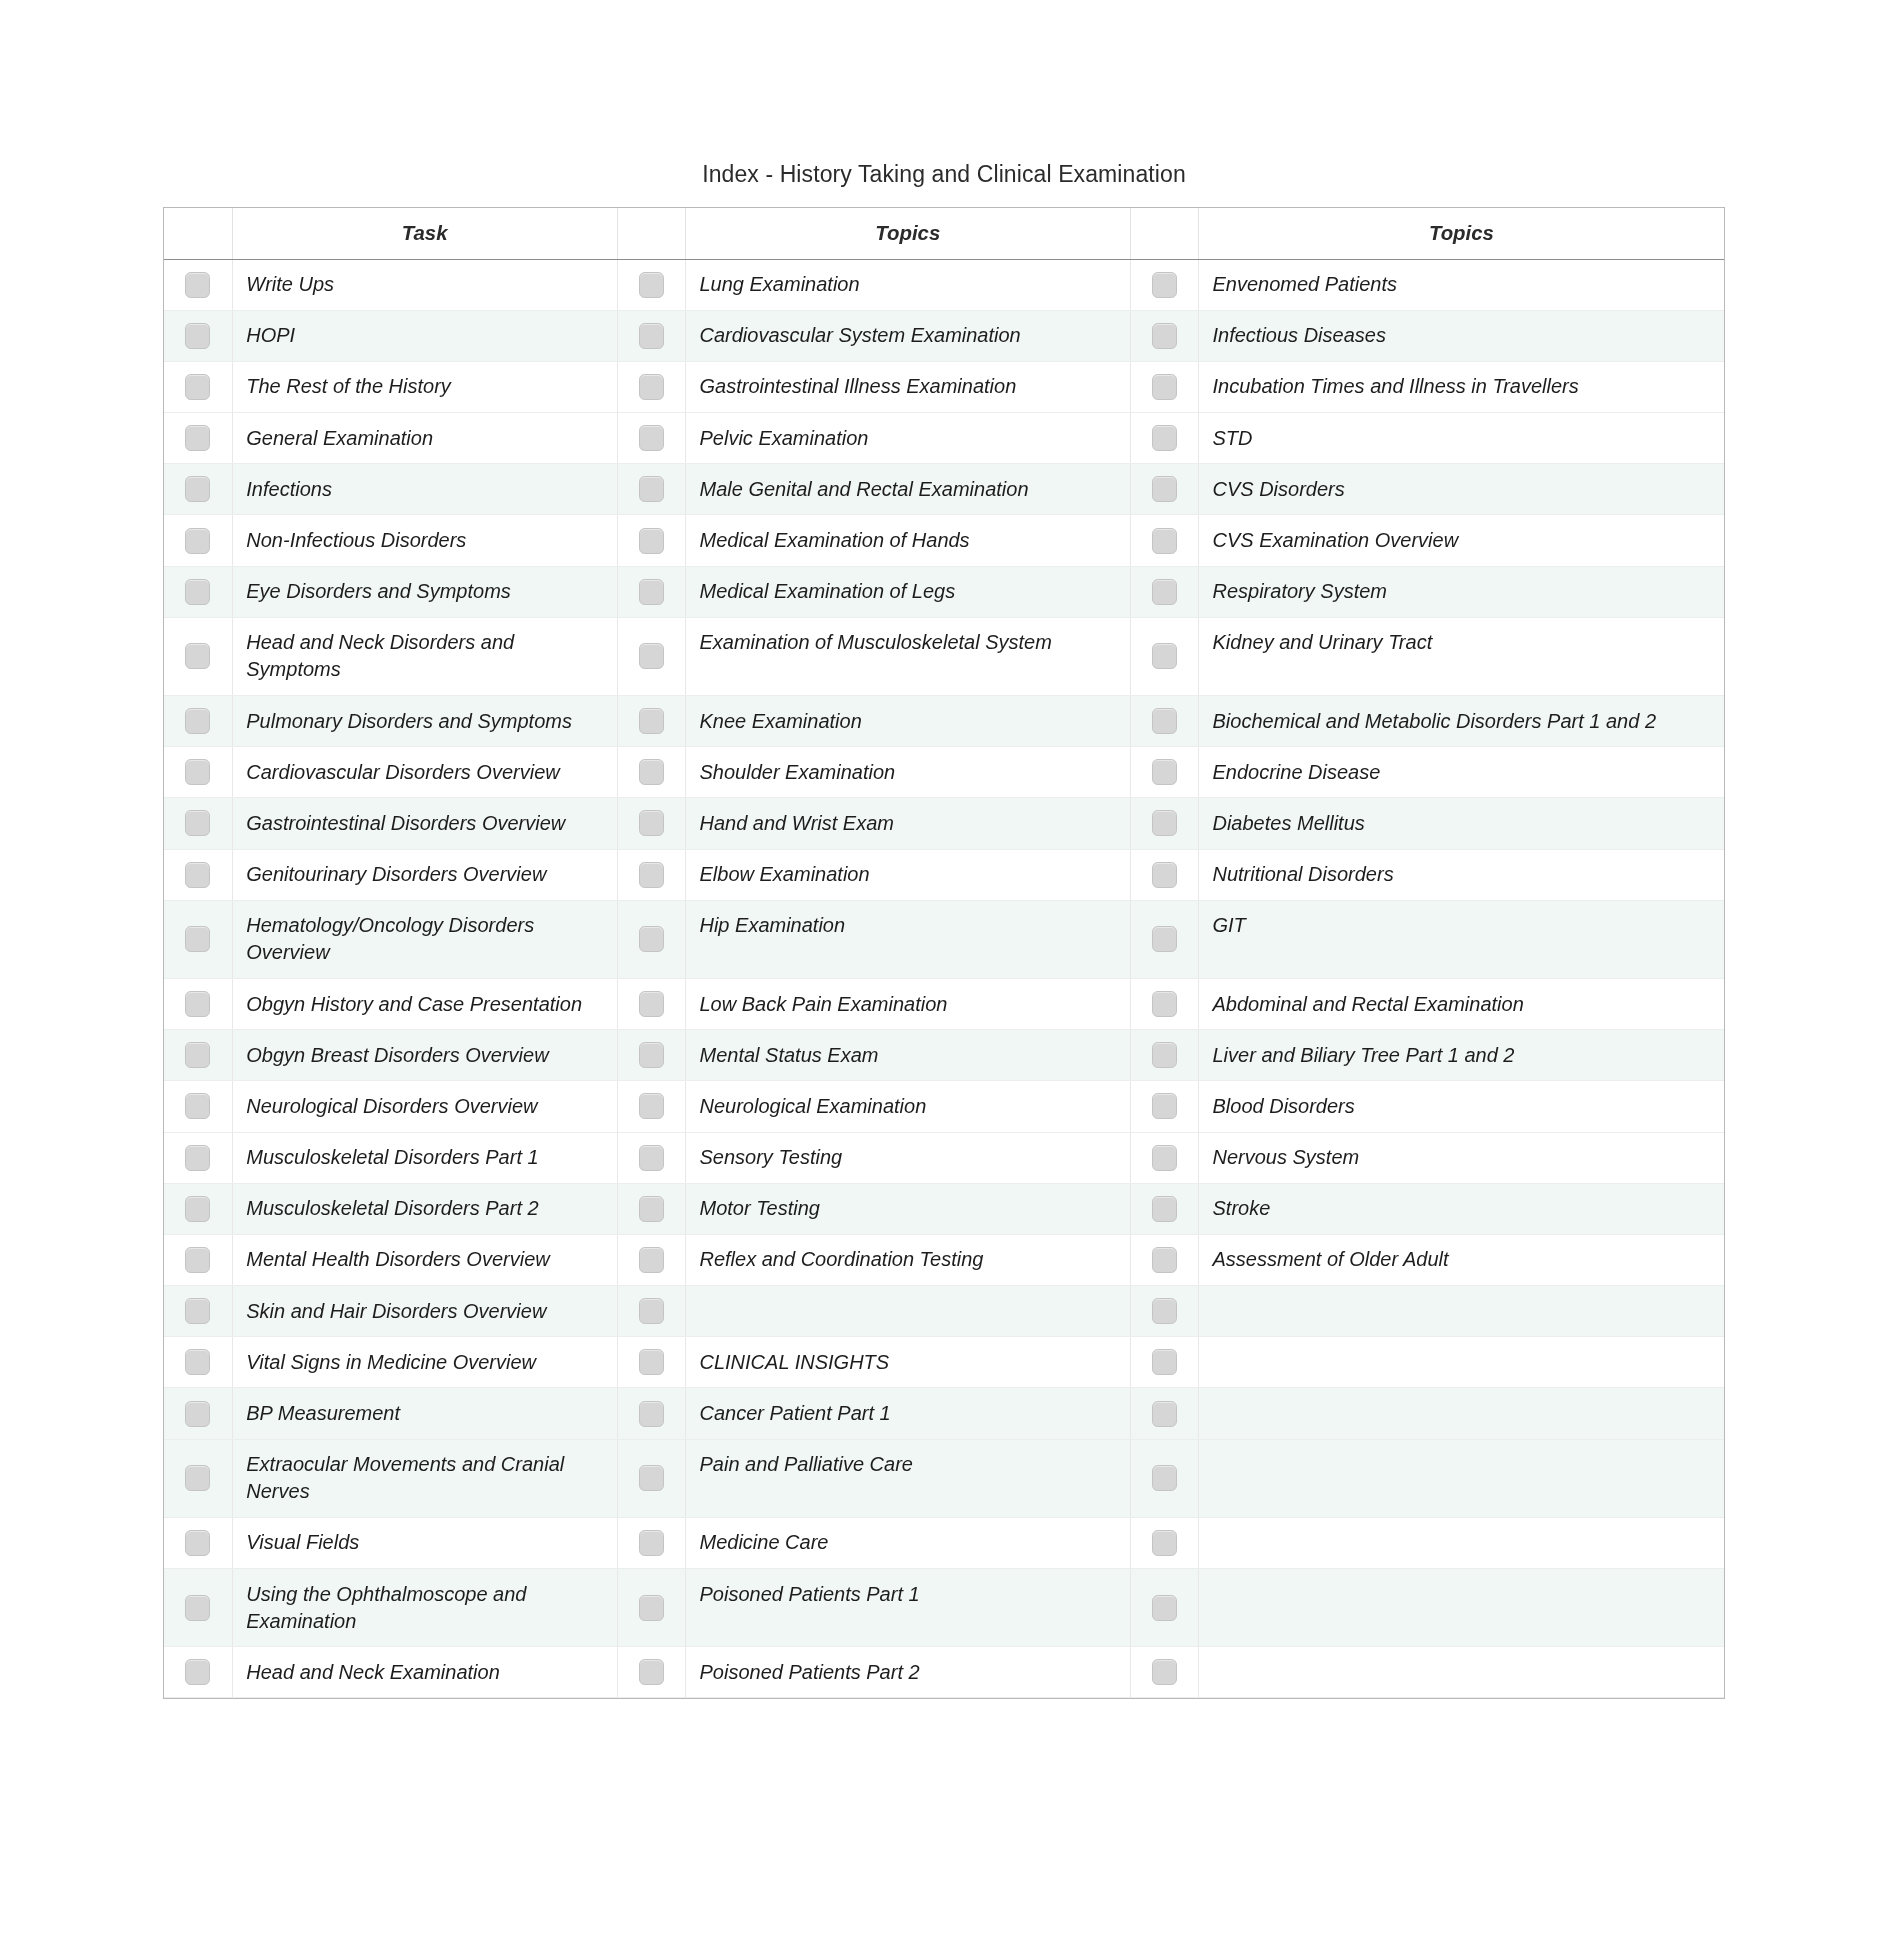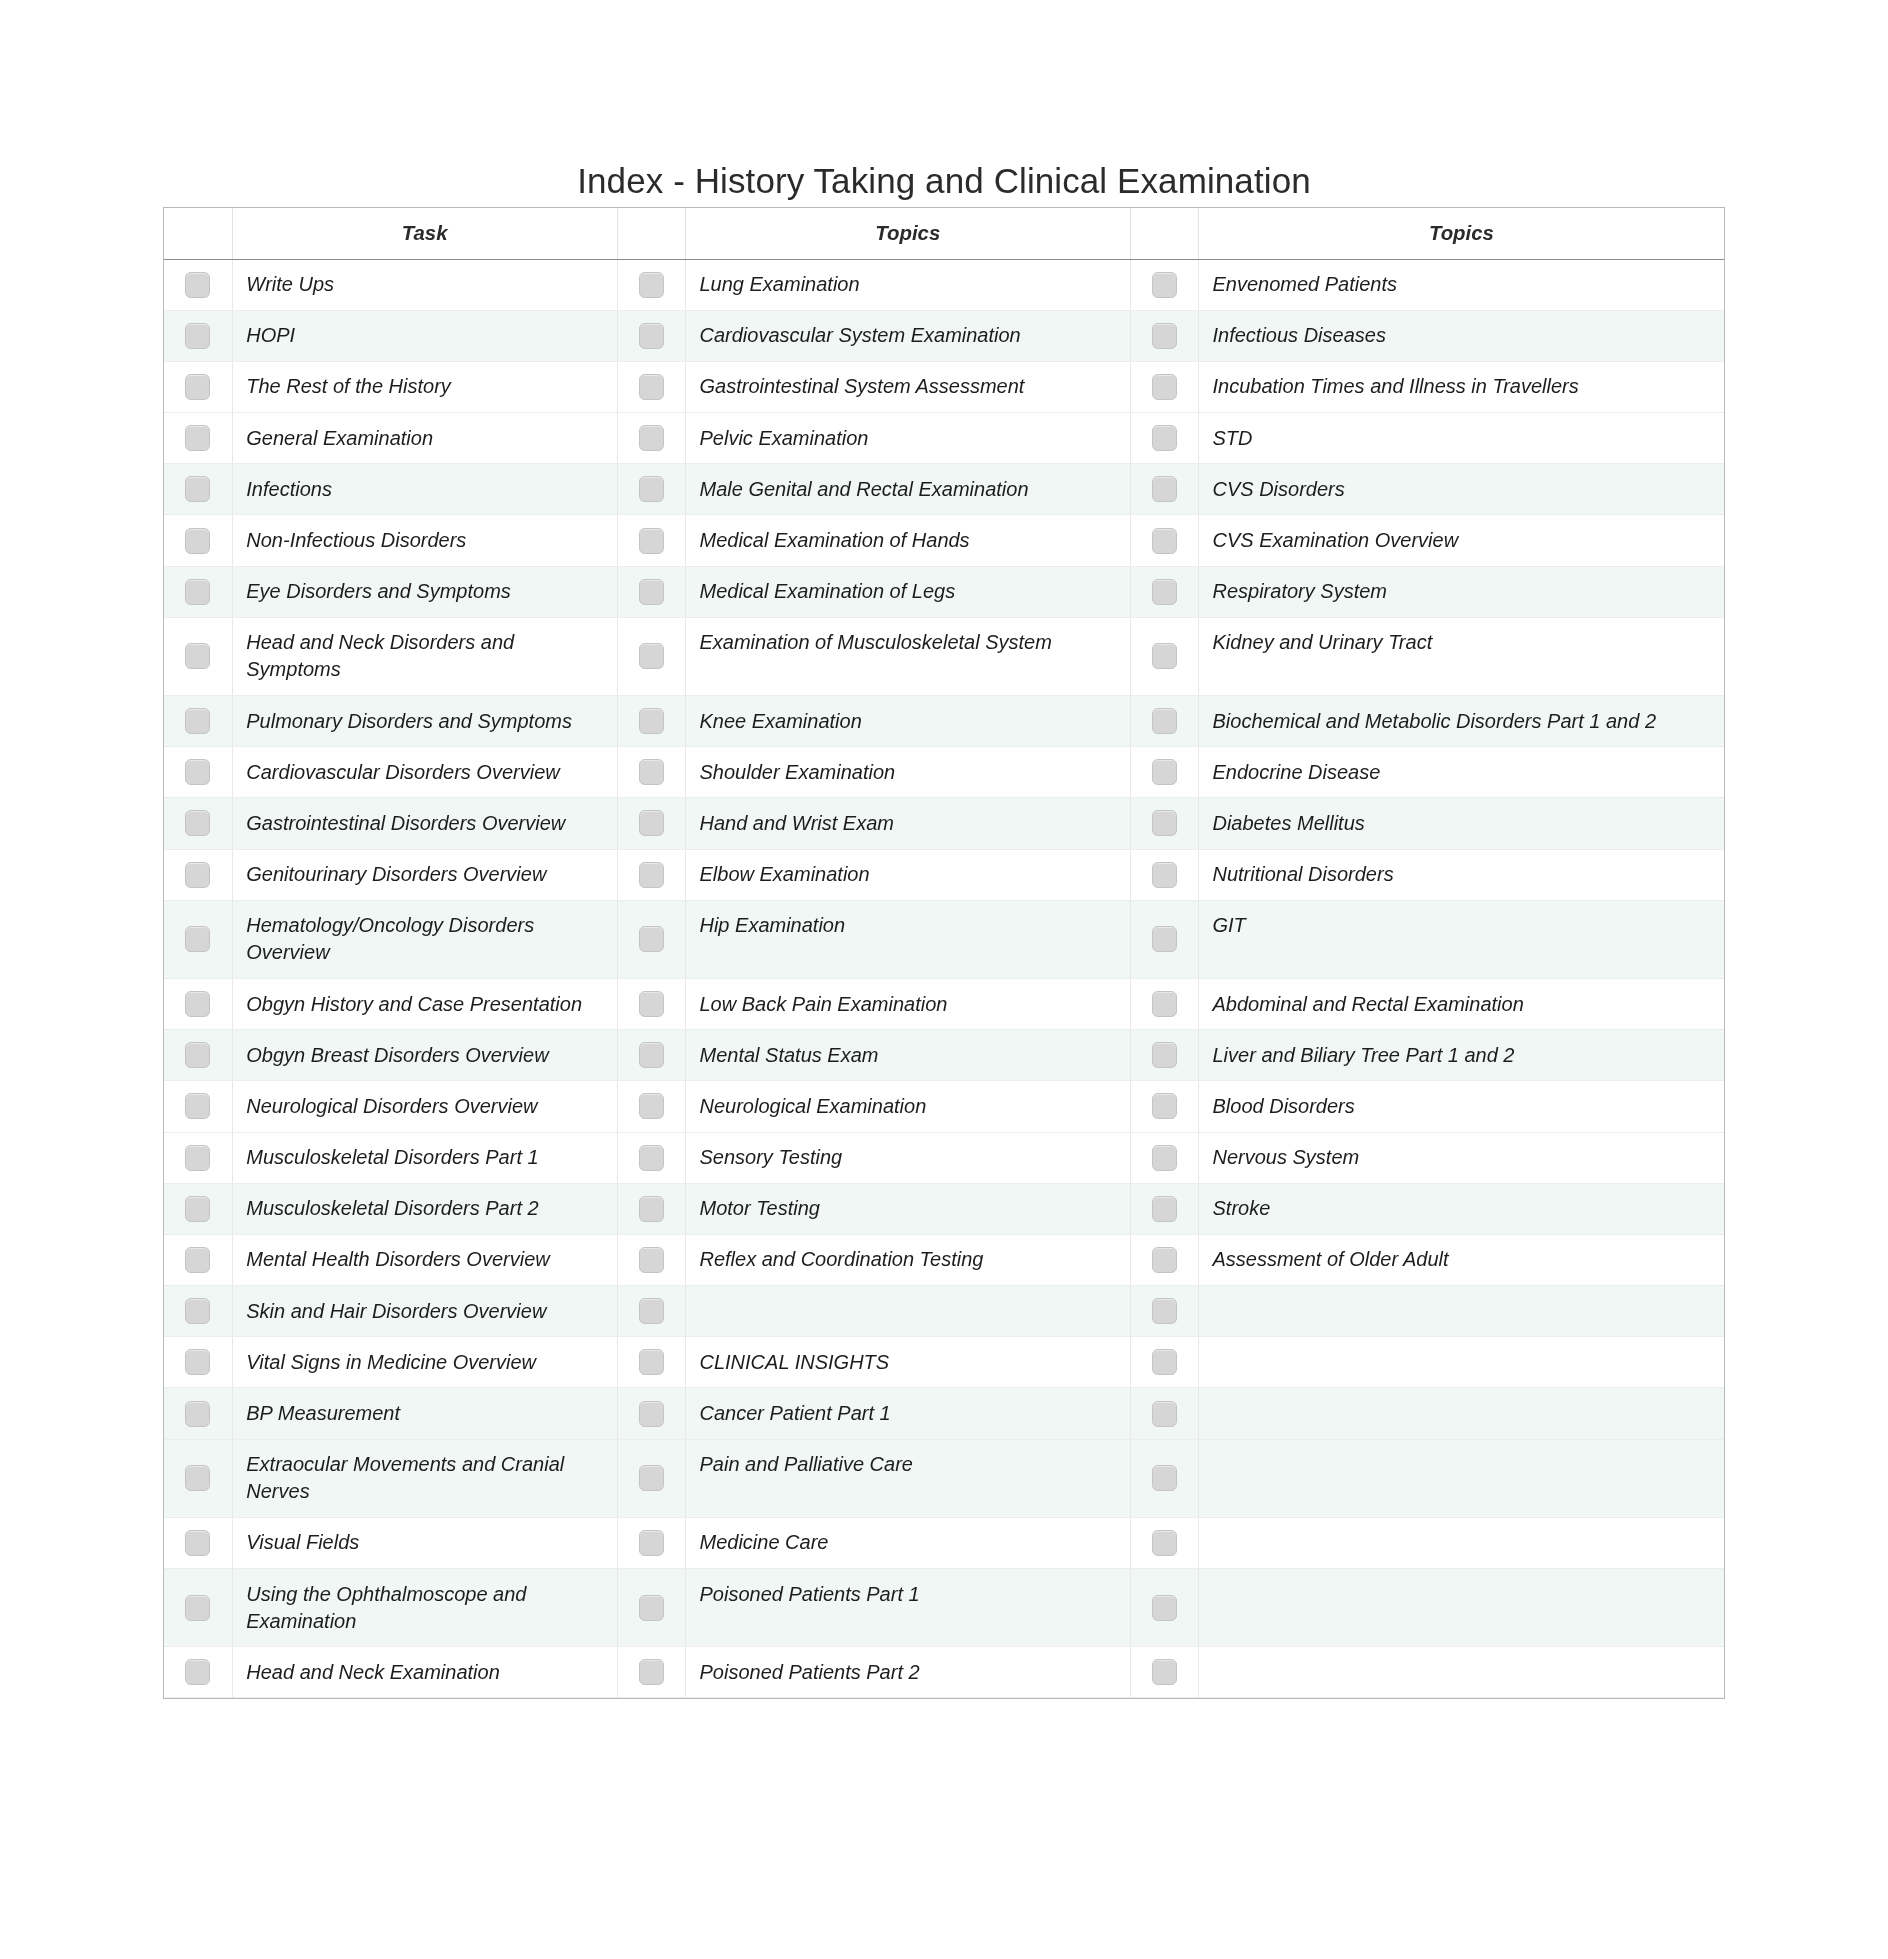--- a/index.html
+++ b/index.html
@@ -12,21 +12,21 @@
   #page {
     position: relative;
     width: 1888px; height: 1959px;
     background: #ffffff;
     overflow: hidden;
   }
   #title {
     position: absolute;
     top: 161px; left: 0; right: 0;
     text-align: center;
-    font-size: 35px;
+    font-size: 23px;
     color: #2b2b2b;
     letter-spacing: 0.1px;
   }
   #table-wrap {
     position: absolute;
     left: 163px;
     top: 207px;
     width: 1562px;
     border: 1px solid #b9b9b9;
     background: #ffffff;
@@ -149,21 +149,21 @@
               <span class="label">Infectious Diseases</span>
             </td>
           </tr>
           <tr class="plain">
             <td class="cbcell"><span class="checkbox"></span></td>
             <td class="txtcell">
               <span class="label">The Rest of the History</span>
             </td>
             <td class="cbcell"><span class="checkbox"></span></td>
             <td class="txtcell">
-              <span class="label">Gastrointestinal System Assessment</span>
+              <span class="label">Gastrointestinal Illness Examination</span>
             </td>
             <td class="cbcell"><span class="checkbox"></span></td>
             <td class="txtcell">
               <span class="label">Incubation Times and Illness in Travellers</span>
             </td>
           </tr>
           <tr class="plain">
             <td class="cbcell"><span class="checkbox"></span></td>
             <td class="txtcell">
               <span class="label">General Examination</span>

